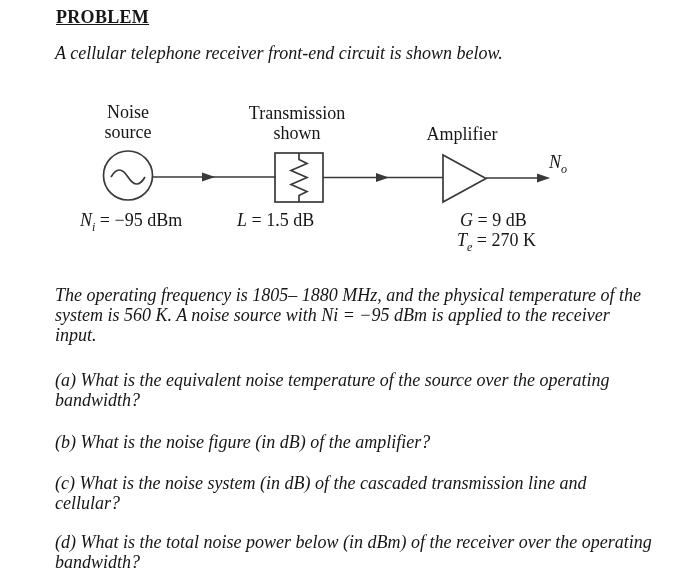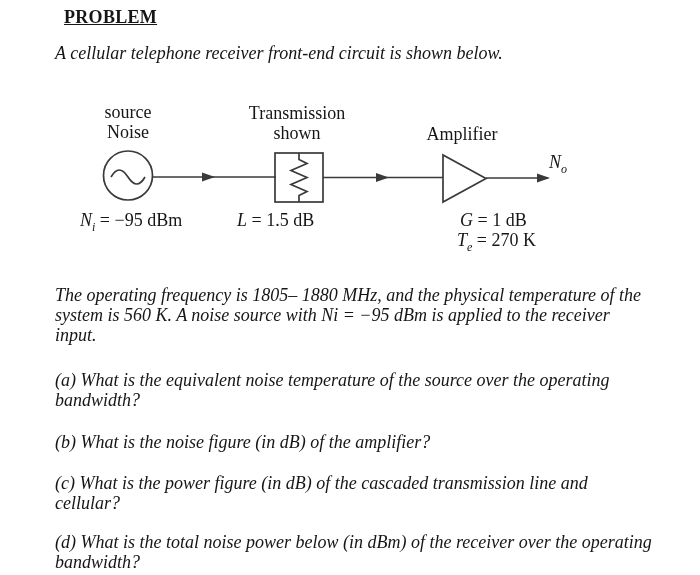--- a/index.html
+++ b/index.html
@@ -13,21 +13,20 @@
     font-size: 18px;
     overflow: hidden;
   }
   .abs { position: absolute; }
   .title {
     left: 56px; top: 7px;
     font-weight: 700;
     font-size: 18px;
     text-decoration: underline;
     letter-spacing: 0.3px;
-    margin-left: 8px;
   }
   .tblock { left: 55px; line-height: 20px; }
   .tblock .line { white-space: nowrap; font-style: italic; }
   .dlabel { line-height: 20px; white-space: nowrap; }
   .dcenter { text-align: center; }
   .it { font-style: italic; }
   sub.s {
     font-size: 12px;
     font-style: italic;
     line-height: 0;
@@ -62,22 +61,22 @@
     <polygon class="arrow" points="389,177.5 376,173.1 376,181.9" fill="#3a3a3a"></polygon>
     <g>
       <polygon class="amp-body" points="443,155 443,202 486,178.5"></polygon>
     </g>
     <line x1="486" y1="178" x2="548" y2="178"></line>
     <polygon class="arrow" points="550,178 537,173.6 537,182.4" fill="#3a3a3a"></polygon>
   </g>
 </svg>
 
 <div class="abs dlabel dcenter" style="left:84px; top:102px; width:88px">
+  <div>Noise</div>
   <div>source</div>
-  <div>Noise</div>
 </div>
 
 <div class="abs dlabel dcenter" style="left:242px; top:103px; width:110px">
   <div>Transmission</div>
   <div>shown</div>
 </div>
 
 <div class="abs dlabel dcenter" style="left:404px; top:124px; width:116px">Amplifier</div>
 
 <div class="abs dlabel" style="left:549px; top:152px">
@@ -86,21 +85,21 @@
 
 <div class="abs dlabel" style="left:80px; top:210px">
   <span class="it">N</span><sub class="s">i</sub><span> = −95 dBm</span>
 </div>
 
 <div class="abs dlabel" style="left:237px; top:210px">
   <span class="it">L</span><span> = 1.5 dB</span>
 </div>
 
 <div class="abs dlabel" style="left:460px; top:210px">
-  <span class="it">G</span><span> = 1 dB</span>
+  <span class="it">G</span><span> = 9 dB</span>
 </div>
 
 <div class="abs dlabel" style="left:457px; top:230px">
   <span class="it">T</span><sub class="s">e</sub><span> = 270 K</span>
 </div>
 
 <div class="abs tblock" style="top:285px">
   <div class="line">The operating frequency is 1805– 1880 MHz, and the physical temperature of the</div>
   <div class="line">system is 560 K. A noise source with Ni = −95 dBm is applied to the receiver</div>
   <div class="line">input.</div>
@@ -109,20 +108,20 @@
 <div class="abs tblock" style="top:370px">
   <div class="line">(a) What is the equivalent noise temperature of the source over the operating</div>
   <div class="line">bandwidth?</div>
 </div>
 
 <div class="abs tblock" style="top:432px">
   <div class="line">(b) What is the noise figure (in dB) of the amplifier?</div>
 </div>
 
 <div class="abs tblock" style="top:473px">
-  <div class="line">(c) What is the power figure (in dB) of the cascaded transmission line and</div>
+  <div class="line">(c) What is the noise system (in dB) of the cascaded transmission line and</div>
   <div class="line">cellular?</div>
 </div>
 
 <div class="abs tblock" style="top:532px">
   <div class="line">(d) What is the total noise power below (in dBm) of the receiver over the operating</div>
   <div class="line">bandwidth?</div>
 </div>
 
 </body></html>

